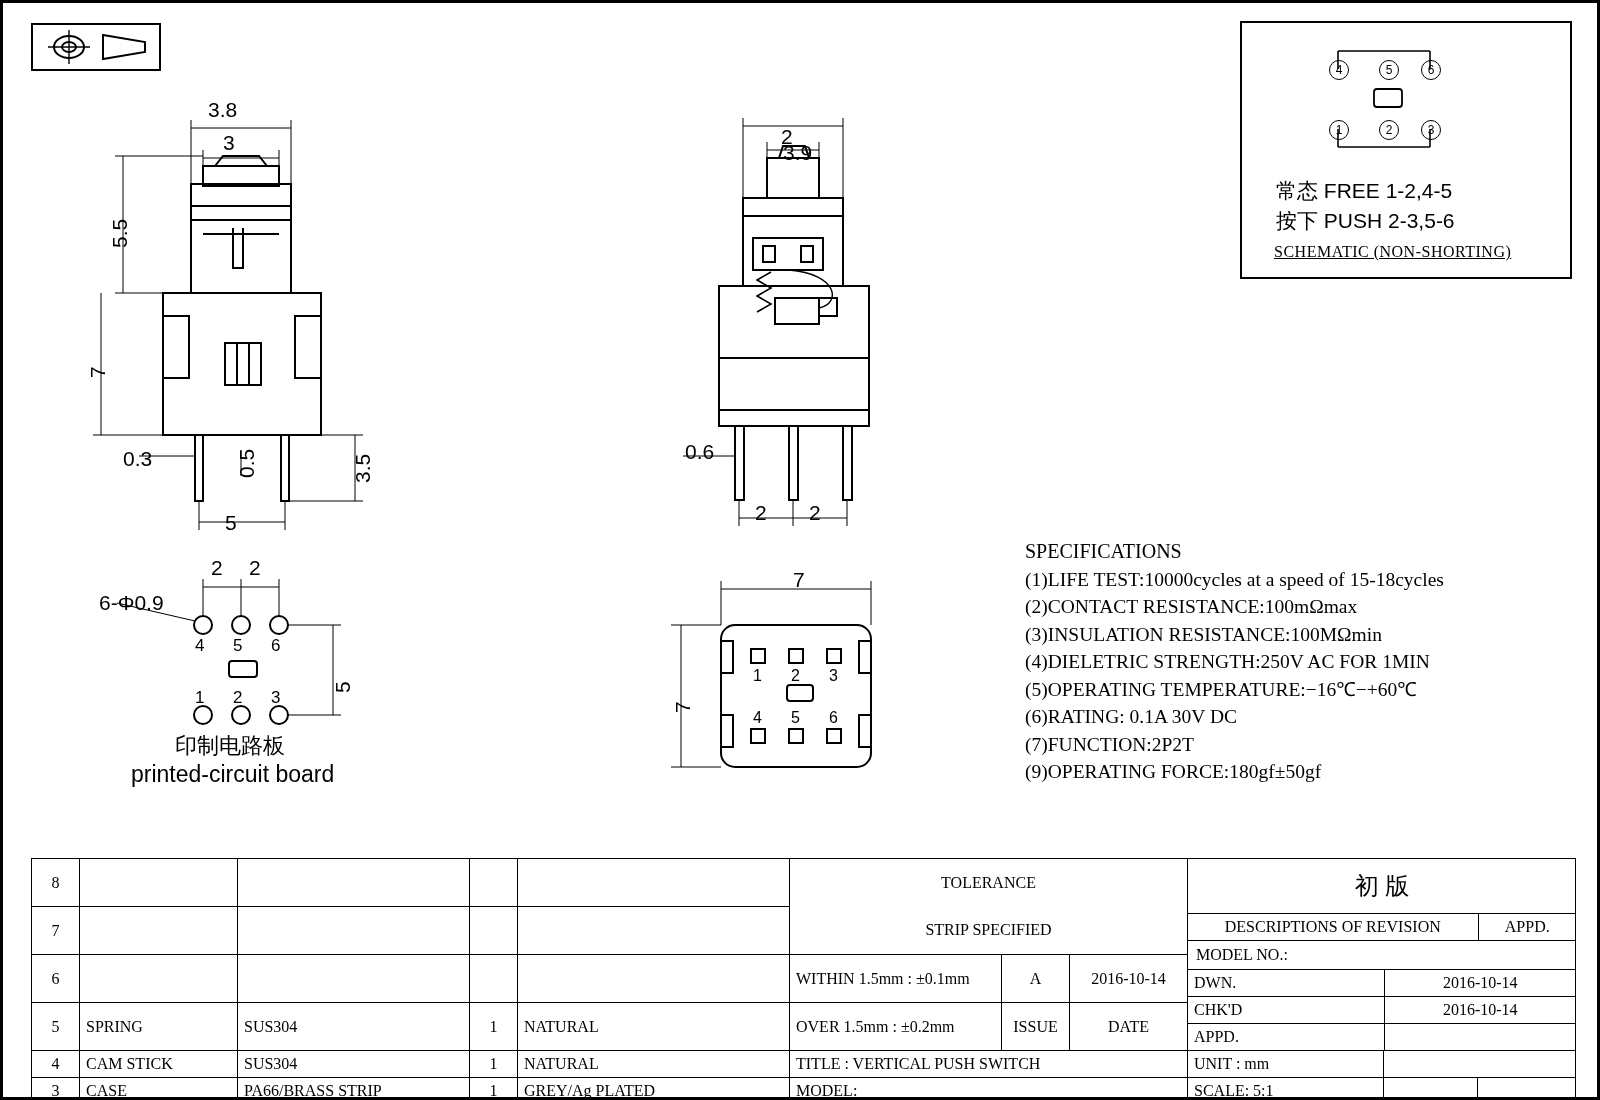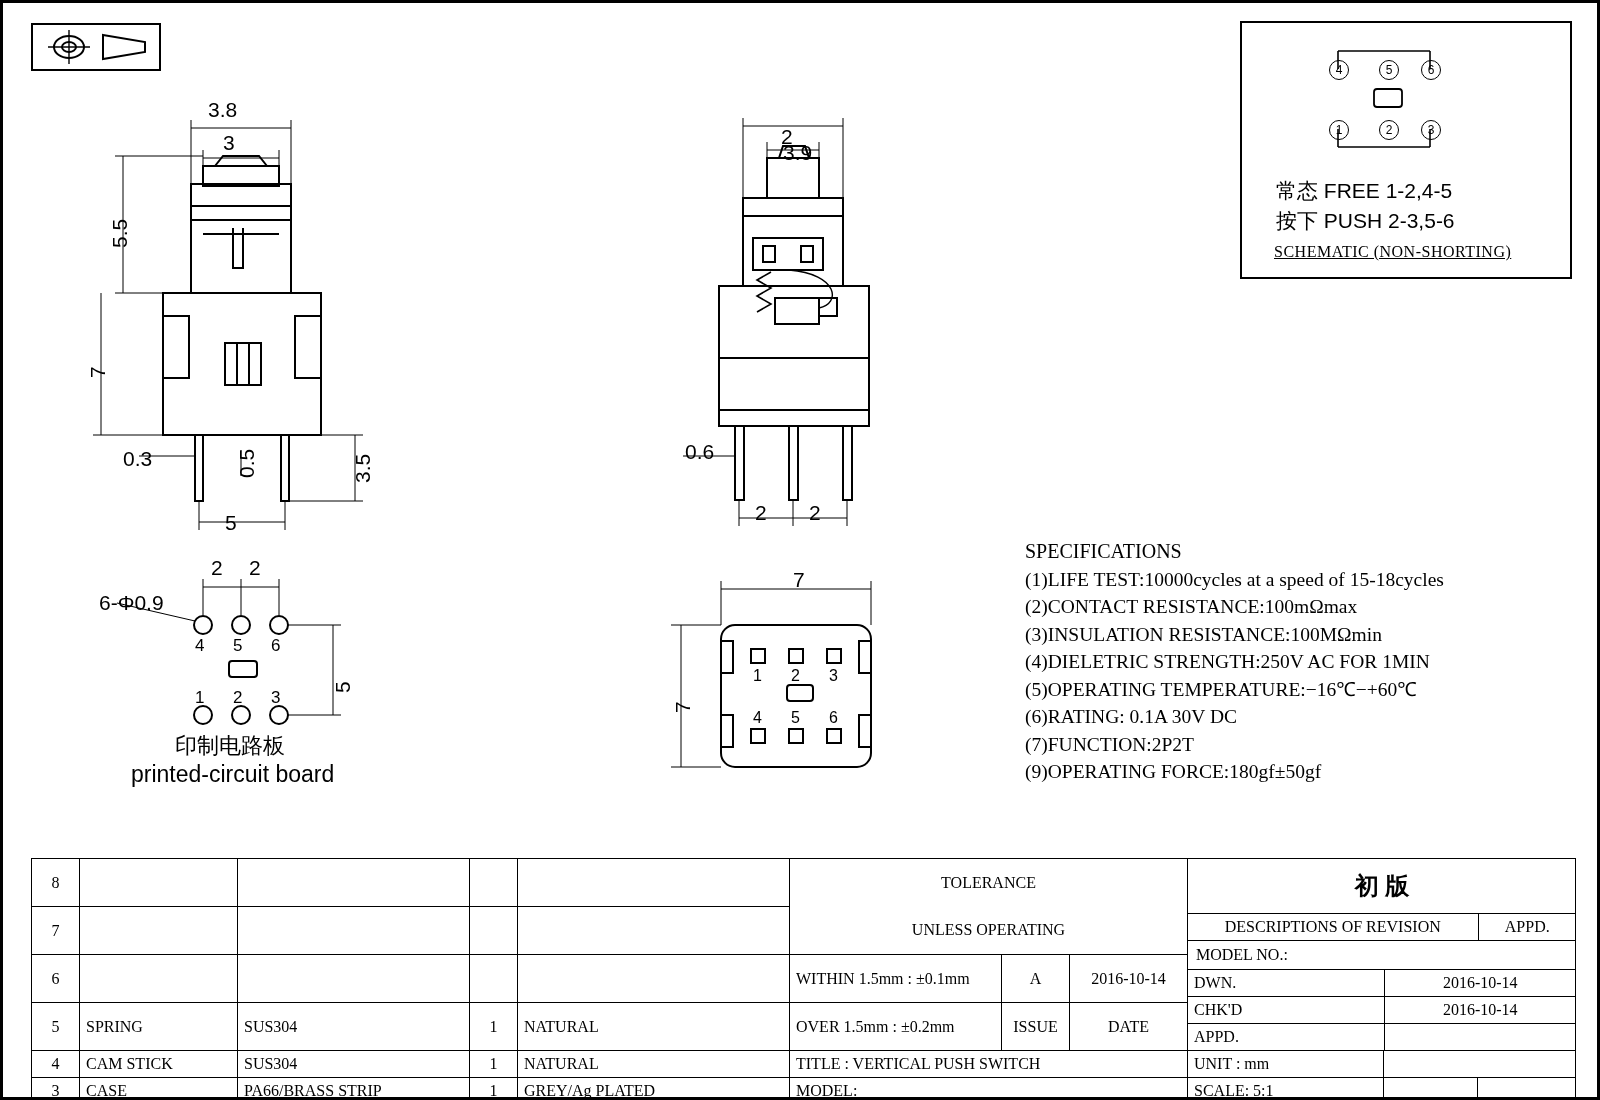--- a/index.html
+++ b/index.html
@@ -305,21 +305,21 @@
         <td colspan="4" rowspan="4" style="padding:0;vertical-align:top;border:1.5px solid #000;">
           <table style="width:100%;table-layout:fixed;border-collapse:collapse;">
             <colgroup>
                   <col style="width:98px">
                   <col style="width:98px">
                   <col style="width:94px">
                   <col style="width:98px">
                 </colgroup>
             <tbody>
                   <tr>
-                    <td colspan="4" class="c" style="height:54px;border-top:none;border-left:none;border-right:none;font-size:24px;font-family:'Liberation Sans',sans-serif;font-weight:bold;">初  版</td>
+                    <td colspan="4" class="c" style="height:54px;border-top:none;border-left:none;border-right:none;font-size:24px;font-family:'Liberation Sans',sans-serif;">初  版</td>
                   </tr>
             <tr>
               <td colspan="3" class="c" style="border-left:none;">DESCRIPTIONS OF REVISION</td>
               <td class="c" style="border-right:none;">APPD.</td>
             </tr>
             <tr>
                     <td colspan="4" style="height:28px;border:none;border-top:1.5px solid #000;padding-left:8px;">MODEL NO.:</td>
                   </tr>
             <tr>
               <td colspan="2" style="border-left:none;">DWN.</td>
@@ -337,21 +337,21 @@
               </table>
         </td>
       </tr>
 
       <tr>
         <td class="c">7</td>
         <td></td>
         <td></td>
         <td class="c"></td>
         <td></td>
-        <td colspan="3" class="c" style="border-top:none;">UNLESS  OPERATING</td>
+        <td colspan="3" class="c" style="border-top:none;">STRIP  SPECIFIED</td>
       </tr>
 
       <tr>
         <td class="c">6</td>
         <td></td>
         <td></td>
         <td class="c"></td>
         <td></td>
         <td style="border-bottom:none;">WITHIN  1.5mm : ±0.1mm</td>
         <td class="c" style="border-bottom:none;">A</td>

